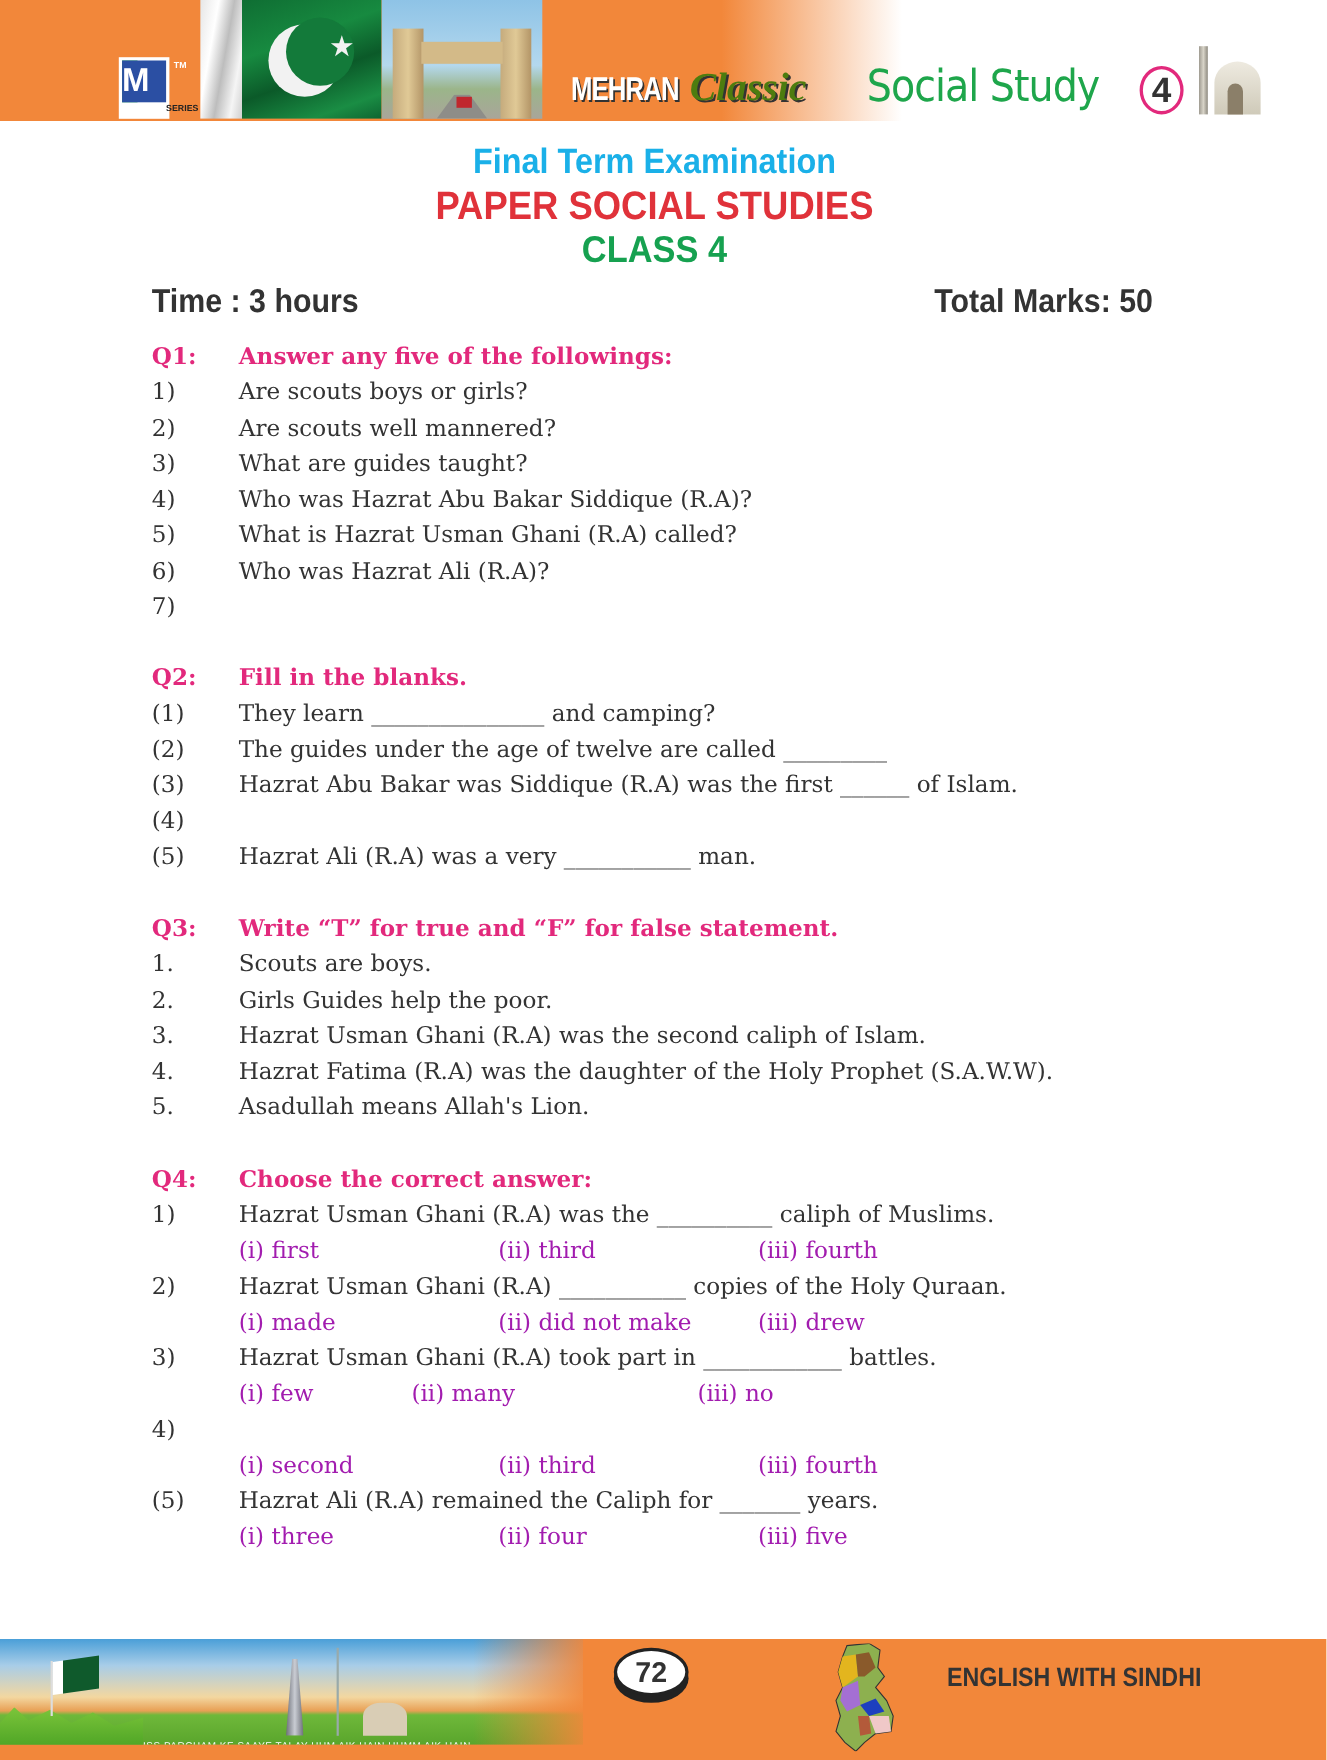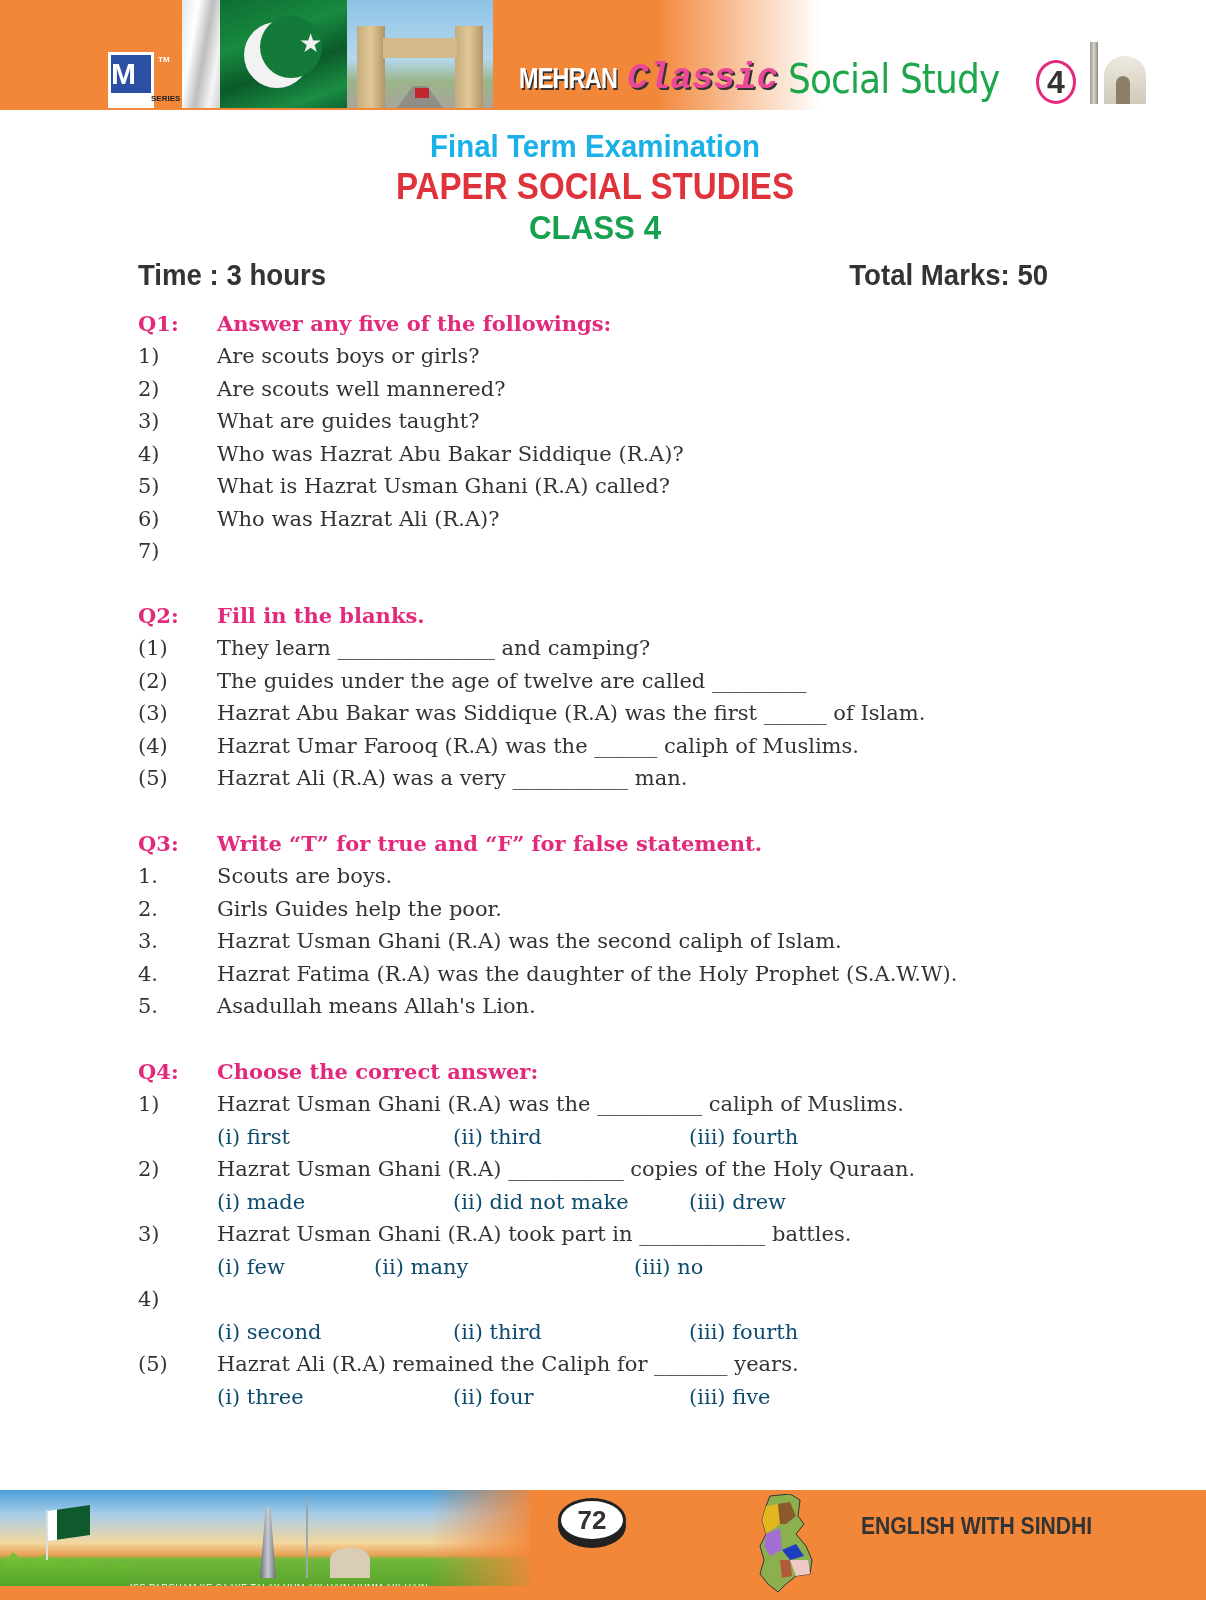--- a/index.html
+++ b/index.html
@@ -29,21 +29,21 @@
   .fort { position: absolute; left: 347px; top: 0; width: 146px; height: 108px; overflow: hidden;
     background: linear-gradient(to bottom, #8ec3e6 0%, #b4d8ee 55%, #9bb58a 75%, #a9a59a 100%); }
   .tower { position: absolute; top: 26px; width: 28px; height: 82px; background: linear-gradient(to right, #c5ab7d, #e0c996, #b39567); }
   .tower.l { left: 10px; } .tower.r { left: 108px; }
   .arch { position: absolute; left: 36px; top: 38px; width: 74px; height: 20px; background: #d3ba88; }
   .road { position: absolute; left: 50px; top: 86px; width: 46px; height: 22px; background: #8e8d88; clip-path: polygon(35% 0, 65% 0, 100% 100%, 0 100%); }
   .car { position: absolute; left: 68px; top: 88px; width: 14px; height: 10px; background: #c0272d; }
 
   .brand { position: absolute; left: 519px; top: 58px; height: 48px; display: flex; align-items: baseline; }
   .brand-mehran { font-family: "Liberation Sans", sans-serif; font-weight: bold; font-size: 30px; color: #fff; letter-spacing: -1px; text-shadow: 2px 2px 0 #333; transform: scaleX(0.78); transform-origin: left; display: inline-block; width: 108px; }
-  .brand-classic { font-family: Liberation Mono, monospace; font-style: italic; font-weight: bold; font-size: 36px; color: #ec4899; text-shadow: 2px 2px 0 #333; margin-left: 0px; }
+  .brand-classic { font-family: Liberation Serif, serif; font-style: italic; font-weight: bold; font-size: 36px; color: #4d7c0f; text-shadow: 2px 2px 0 #333; margin-left: 0px; }
   .subject { position: absolute; left: 788px; top: 56px; font-family: "DejaVu Sans", sans-serif; font-size: 40px; color: #1ea64b; letter-spacing: -1px; transform: scaleX(0.9); transform-origin: left; white-space: nowrap; }
   .grade-circle { position: absolute; left: 1036px; top: 60px; width: 40px; height: 44px; border: 3px solid #e2297c; border-radius: 50%; background: #fff;
     font-family: "Liberation Sans", sans-serif; font-weight: bold; font-size: 32px; color: #333; text-align: center; line-height: 38px; }
   .monument { position: absolute; left: 1078px; top: 42px; width: 74px; height: 66px; }
   .minar { position: absolute; left: 12px; top: 0; width: 8px; height: 62px; background: linear-gradient(to right, #9e9a90, #d8d4c8, #8d897f); }
   .dome { position: absolute; left: 26px; top: 14px; width: 42px; height: 48px; background: linear-gradient(#eeeae0, #cfcab9); border-radius: 50% 50% 0 0 / 40% 40% 0 0; }
   .door { position: absolute; left: 38px; top: 34px; width: 14px; height: 28px; background: #8b7f69; border-radius: 7px 7px 0 0; }
 
   
   .title { position: absolute; left: 0; width: 1190px; text-align: center; font-family: "Liberation Sans", sans-serif; font-weight: bold; }
@@ -54,21 +54,21 @@
   .meta { position: absolute; top: 258px; font-family: "Liberation Sans", sans-serif; font-weight: bold; font-size: 30px; color: #333; transform: scaleX(0.92); }
   .meta.time { left: 138px; transform-origin: left; }
   .meta.marks { right: 158px; transform-origin: right; }
 
   
   .section { position: absolute; left: 138px; width: 1000px; }
   .q-head { height: 32px; display: flex; font-family: "DejaVu Serif", serif; font-weight: bold; font-size: 21px; color: #e2297c; line-height: 32px; align-items: flex-end; }
   .q-num { width: 79px; }
   .row { height: 32.5px; display: flex; font-family: "DejaVu Serif", serif; font-size: 21px; color: #333; line-height: 32px; white-space: nowrap; }
   .row .n { width: 79px; }
-  .opts { height: 32.5px; position: relative; font-family: "DejaVu Serif", serif; font-size: 21px; color: #0c4a6e; line-height: 32px; white-space: nowrap; }
+  .opts { height: 32.5px; position: relative; font-family: "DejaVu Serif", serif; font-size: 21px; color: #a21caf; line-height: 32px; white-space: nowrap; }
   .opts span { position: absolute; top: 0; }
 
   #q1 { top: 308px; }
   #q2 { top: 600px; }
   #q3 { top: 828px; }
   #q4 { top: 1056px; }
 
   
   .footer { position: absolute; left: 0; top: 1490px; width: 1206px; height: 110px; background: #f2873a; }
   .footer-scene { position: absolute; left: 0; top: 0; width: 530px; height: 96px; overflow: hidden;
@@ -184,21 +184,20 @@
   <div class="row">
       <span class="n">(2)</span>
       <span>The guides under the age of twelve are called _________</span>
     </div>
   <div class="row">
       <span class="n">(3)</span>
       <span>Hazrat Abu Bakar was Siddique (R.A) was the first ______ of Islam.</span>
     </div>
   <div class="row">
       <span class="n">(4)</span>
-      <span>Hazrat Umar Farooq (R.A) was the ______ caliph of Muslims.</span>
     </div>
   <div class="row">
       <span class="n">(5)</span>
       <span>Hazrat Ali (R.A) was a very ___________ man.</span>
     </div>
 </div>
 
 <div class="section" id="q3">
   <div class="q-head">
     <span class="q-num">Q3:</span>

